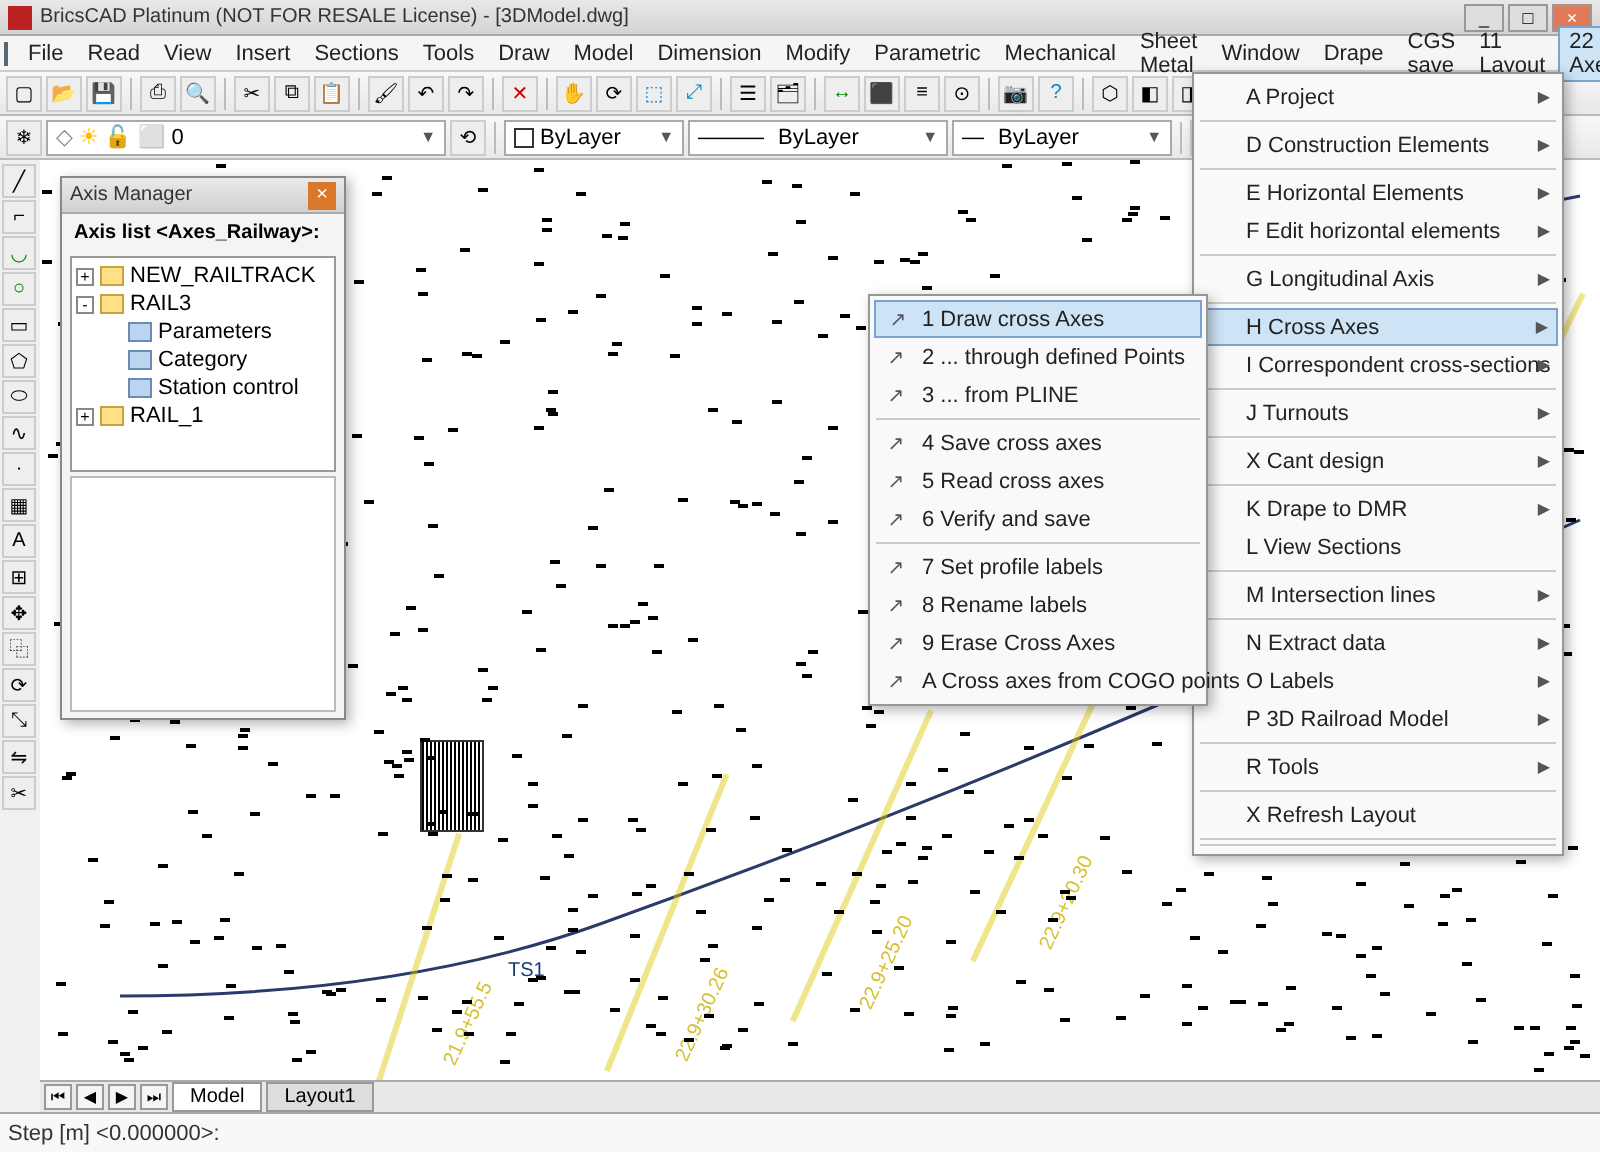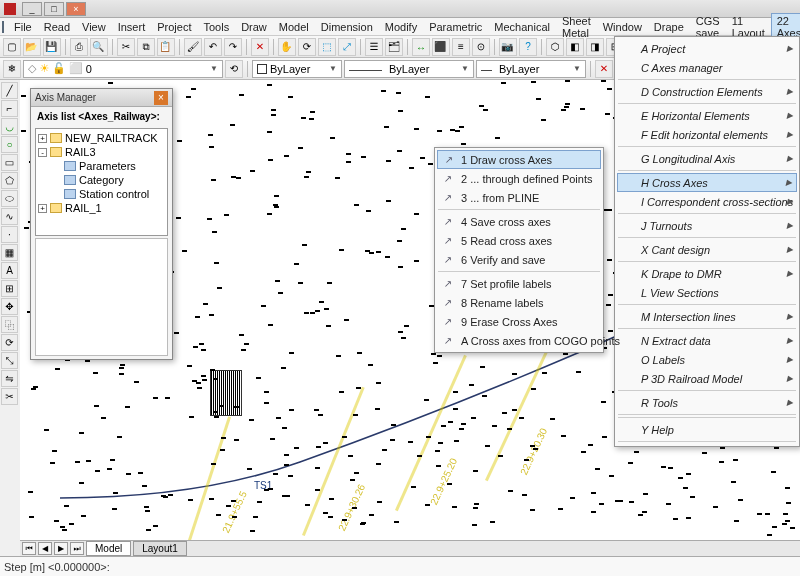--- a/index.html
+++ b/index.html
@@ -50,32 +50,33 @@
 .menu .sep{height:1px;background:#ccc;margin:2px 1px;}
 .menu .ico{position:absolute;left:3px;width:16px;height:16px;display:flex;align-items:center;justify-content:center;font-size:10px;color:#556;}
 .barcode{position:absolute;width:32px;height:46px;background:repeating-linear-gradient(90deg,#000 0 1px,#fff 1px 2px);border:1px solid #333;}
 .tslabel{position:absolute;color:#1a3a7a;font-size:10px;}
 </style>
 </head>
 <body>
 
 <div class="titlebar">
   <div class="appicon"></div>
+  <div class="title">BricsCAD Platinum (NOT FOR RESALE License) - [3DModel.dwg]</div>
   <div class="winbtn">_</div>
   <div class="winbtn">□</div>
   <div class="winbtn" style="background:#e07a58;color:#fff">×</div>
 </div>
 
 <div class="menubar">
   <div class="docicon"></div>
   <span class="mitem">File</span>
   <span class="mitem">Read</span>
   <span class="mitem">View</span>
   <span class="mitem">Insert</span>
-  <span class="mitem">Project</span>
+  <span class="mitem">Sections</span>
   <span class="mitem">Tools</span>
   <span class="mitem">Draw</span>
   <span class="mitem">Model</span>
   <span class="mitem">Dimension</span>
   <span class="mitem">Modify</span>
   <span class="mitem">Parametric</span>
   <span class="mitem">Mechanical</span>
   <span class="mitem">Sheet Metal</span>
   <span class="mitem">Window</span>
   <span class="mitem">Drape</span>
@@ -838,23 +839,22 @@
       </div>
       <div class="node" style="padding-left: 0px;">
         <span class="exp">+</span>
         <span class="ico "></span>
         <span>RAIL_1</span>
       </div>
     </div>
   <div class="body"></div>
 </div>
 
-<div class="menu" id="axesmenu" style="left:614px;top:36px;width:186px;font-style:italic;">
+<div class="menu" id="axesmenu" style="left:596px;top:36px;width:186px;">
     <div class="row">A Project<span class="arr">▶</span></div>
-    <div class="row">C Axes manager</div>
     <div class="sep"></div>
     <div class="row">D Construction Elements<span class="arr">▶</span></div>
     <div class="sep"></div>
     <div class="row">E Horizontal Elements<span class="arr">▶</span></div>
     <div class="row">F Edit horizontal elements<span class="arr">▶</span></div>
     <div class="sep"></div>
     <div class="row">G Longitudinal Axis<span class="arr">▶</span></div>
     <div class="sep"></div>
     <div class="row hl">H Cross Axes<span class="arr">▶</span></div>
     <div class="row">I Correspondent cross-sections<span class="arr">▶</span></div>
@@ -867,22 +867,22 @@
     <div class="row">L View Sections</div>
     <div class="sep"></div>
     <div class="row">M Intersection lines<span class="arr">▶</span></div>
     <div class="sep"></div>
     <div class="row">N Extract data<span class="arr">▶</span></div>
     <div class="row">O Labels<span class="arr">▶</span></div>
     <div class="row">P 3D Railroad Model<span class="arr">▶</span></div>
     <div class="sep"></div>
     <div class="row">R Tools<span class="arr">▶</span></div>
     <div class="sep"></div>
-    <div class="sep"></div>
-    <div class="row">Y Help</div>
+    <div class="row">X Refresh Layout</div>
+    <div class="sep"></div>
     <div class="sep"></div>
   </div>
 
 <div class="menu" id="crossmenu" style="left:434px;top:147px;width:170px;">
     <div class="row hl"><span class="ico">↗</span>1 Draw cross Axes</div>
     <div class="row"><span class="ico">↗</span>2 ... through defined Points</div>
     <div class="row"><span class="ico">↗</span>3 ... from PLINE</div>
     <div class="sep"></div>
     <div class="row"><span class="ico">↗</span>4 Save cross axes</div>
     <div class="row"><span class="ico">↗</span>5 Read cross axes</div>

